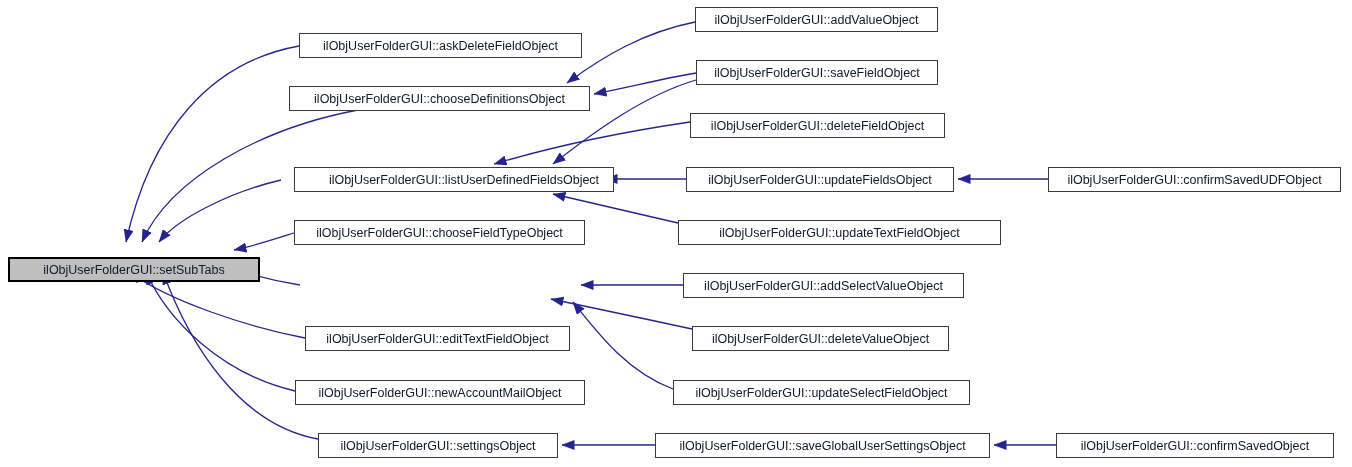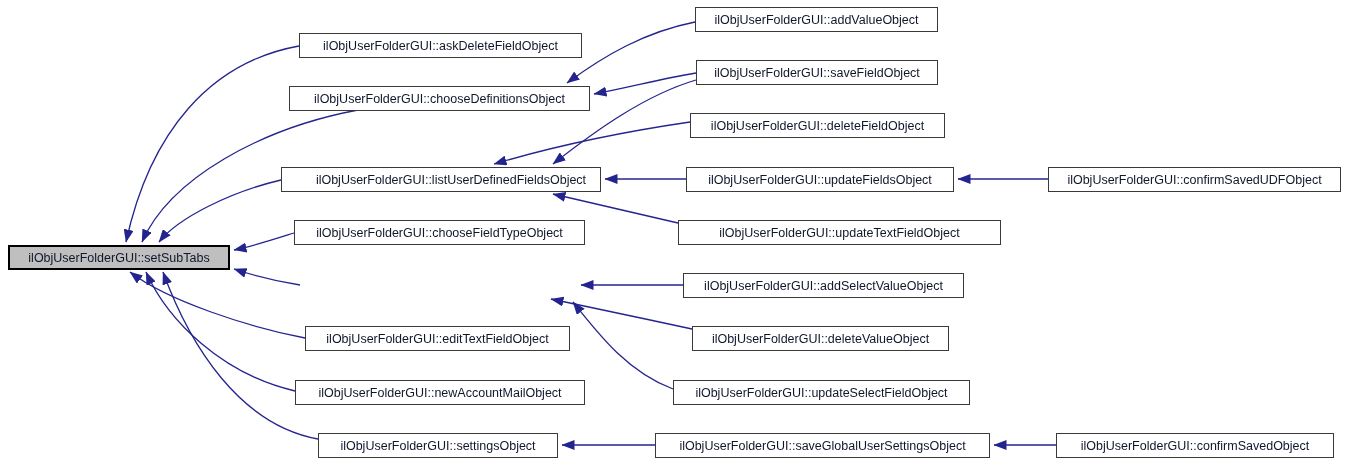--- a/index.html
+++ b/index.html
@@ -82,25 +82,25 @@
 
     <path class="edge" d="M683,285 L581,285" marker-end="url(#arrow)"></path>
     <path class="edge" d="M692,329 C645,319 600,309 551,299" marker-end="url(#arrow)"></path>
     <path class="edge" d="M673,389 C628,372 600,336 573,302" marker-end="url(#arrow)"></path>
 
     <path class="edge" d="M655,445 L562,445" marker-end="url(#arrow)"></path>
 
     <path class="edge" d="M1056,445 L994,445" marker-end="url(#arrow)"></path>
   </svg>
 
-  <div class="node hl" style="left:8px;   top:245px; width:222px;">ilObjUserFolderGUI::setSubTabs</div>
+  <div class="node hl" style="left:8px;   top:257px; width:252px;">ilObjUserFolderGUI::setSubTabs</div>
 
   <div class="node" style="left:299px; top:33px;  width:283px;">ilObjUserFolderGUI::askDeleteFieldObject</div>
   <div class="node" style="left:289px; top:86px;  width:301px;">ilObjUserFolderGUI::chooseDefinitionsObject</div>
-  <div class="node" style="left:281px; top:167px; width:320px;padding-left:20px;">ilObjUserFolderGUI::listUserDefinedFieldsObject</div>
+  <div class="node" style="left:294px; top:167px; width:320px;padding-left:20px;">ilObjUserFolderGUI::listUserDefinedFieldsObject</div>
   <div class="node" style="left:294px; top:220px; width:291px;">ilObjUserFolderGUI::chooseFieldTypeObject</div>
   <div class="node" style="left:305px; top:326px; width:265px;">ilObjUserFolderGUI::editTextFieldObject</div>
   <div class="node" style="left:295px; top:380px; width:290px;">ilObjUserFolderGUI::newAccountMailObject</div>
   <div class="node" style="left:318px; top:433px; width:240px;">ilObjUserFolderGUI::settingsObject</div>
 
   <div class="node" style="left:695px; top:7px;   width:243px;">ilObjUserFolderGUI::addValueObject</div>
   <div class="node" style="left:696px; top:60px;  width:242px;">ilObjUserFolderGUI::saveFieldObject</div>
   <div class="node" style="left:690px; top:113px; width:255px;">ilObjUserFolderGUI::deleteFieldObject</div>
   <div class="node" style="left:686px; top:167px; width:268px;">ilObjUserFolderGUI::updateFieldsObject</div>
   <div class="node" style="left:678px; top:220px; width:323px;">ilObjUserFolderGUI::updateTextFieldObject</div>

